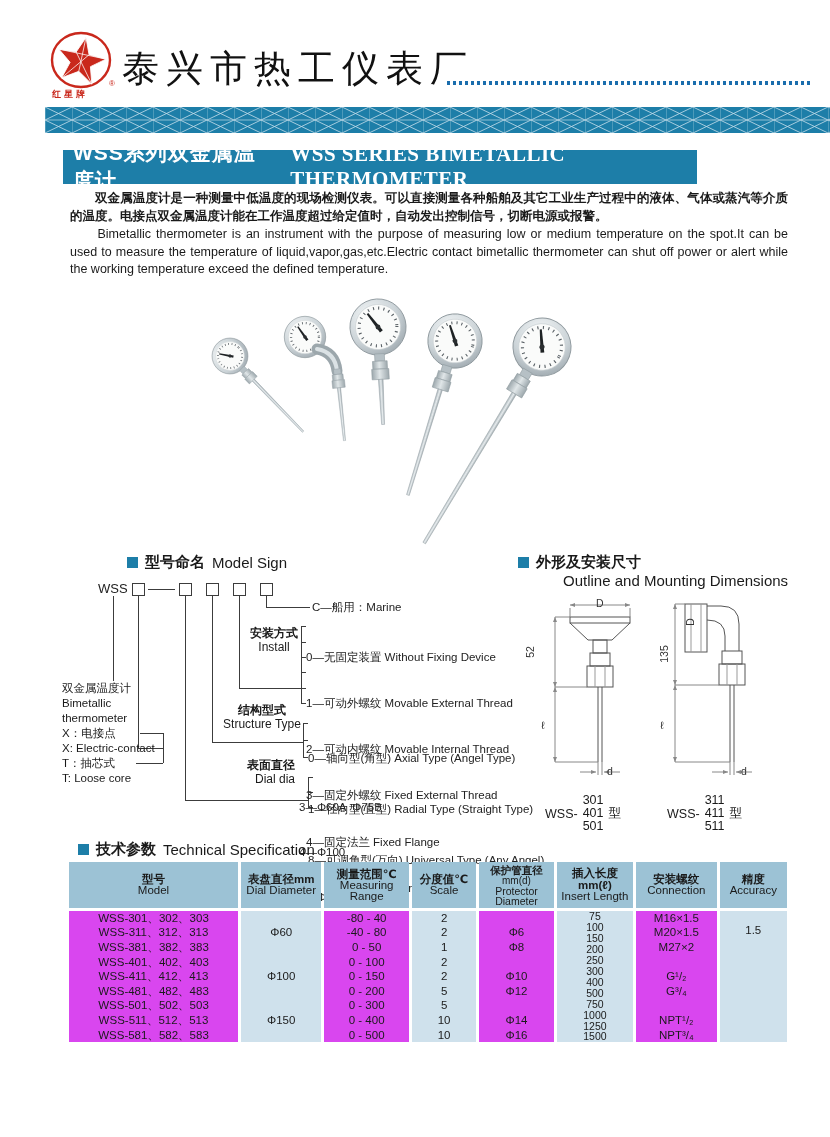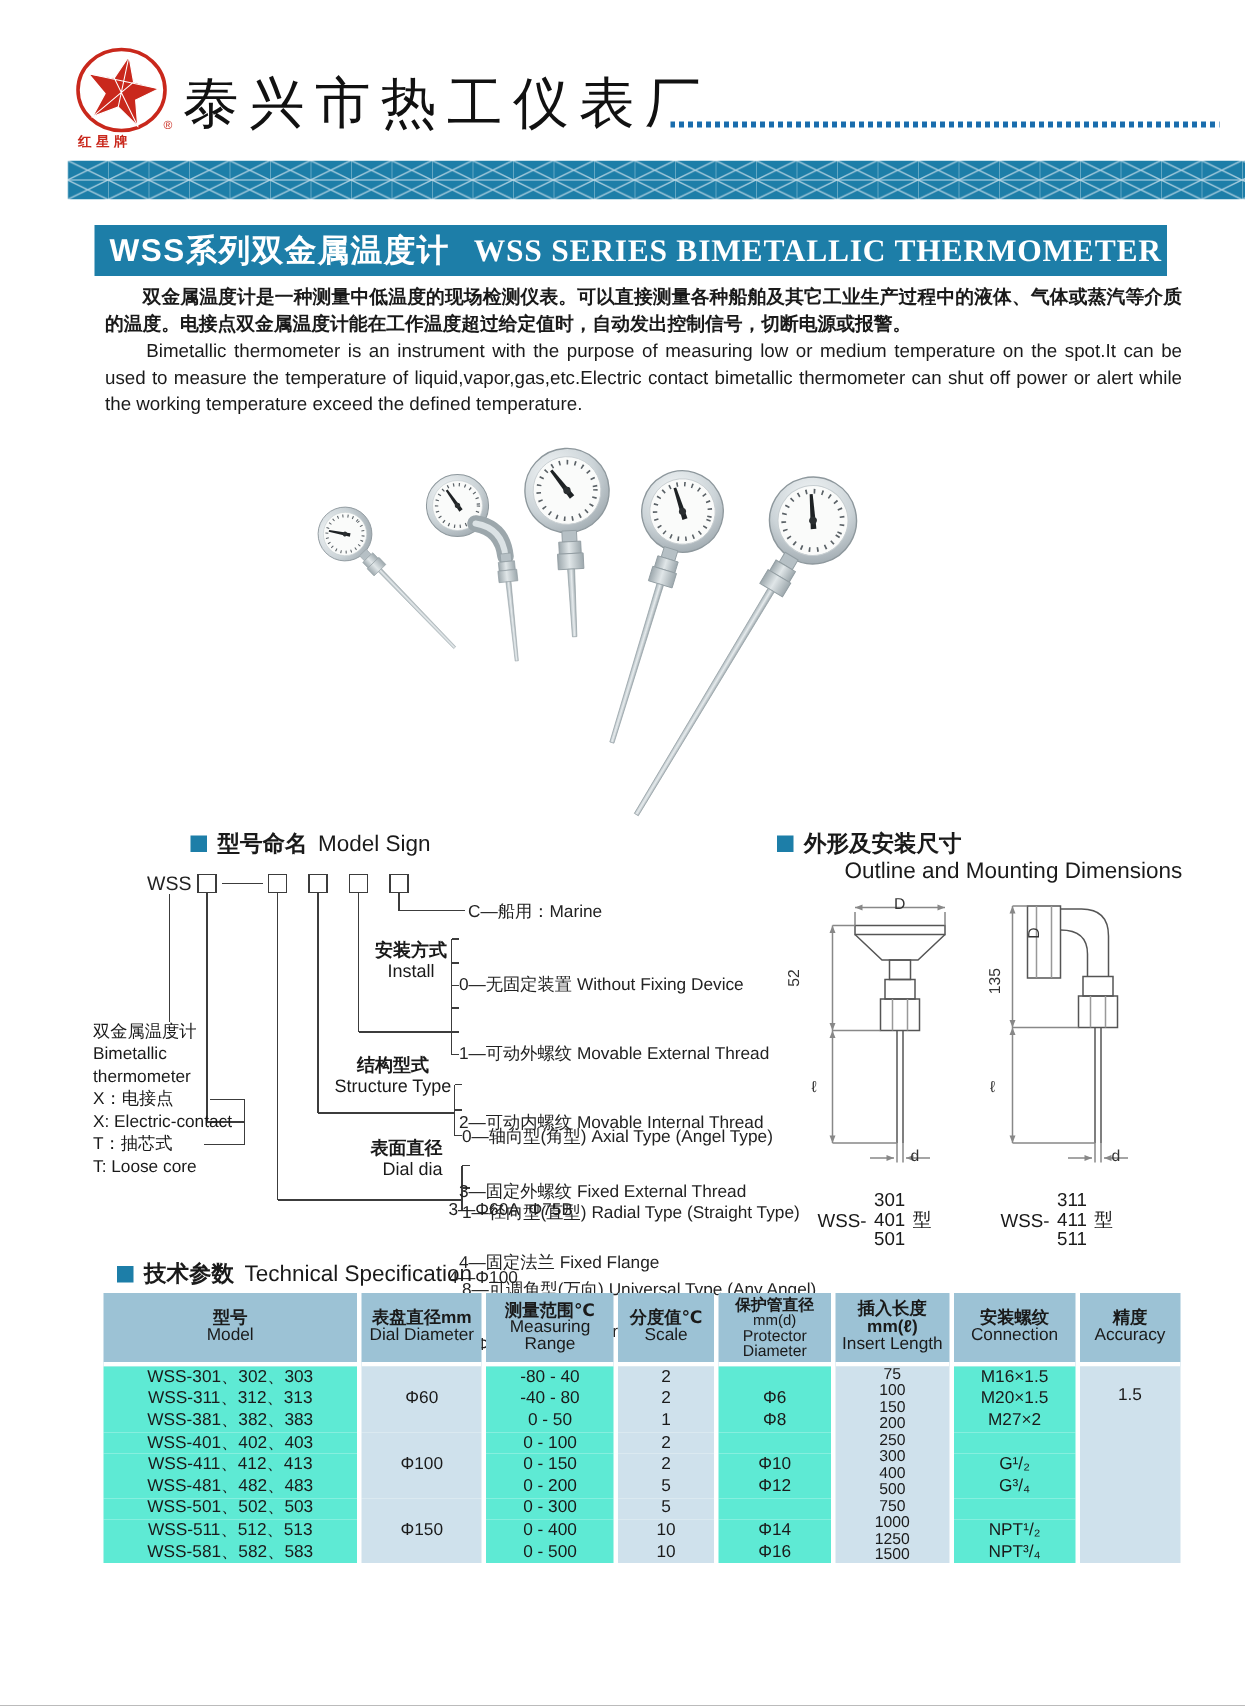--- a/index.html
+++ b/index.html
@@ -6,21 +6,21 @@
   .page{position:relative;width:830px;height:1137px;background:#ffffff;margin:0 auto;
         font-family:"Liberation Sans","DejaVu Sans",sans-serif;color:#1a1a1a;overflow:hidden;}
   .abs{position:absolute;}
   
   .company{left:122px;top:44px;font-size:37px;font-weight:normal;letter-spacing:7px;color:#111;}
   .brand{left:52px;top:88px;font-size:9px;font-weight:bold;color:#c9281c;letter-spacing:3px;}
   .dotrule{left:447px;top:81px;width:366px;height:4px;
            background:repeating-linear-gradient(90deg,#1a6dad 0 3px,transparent 3px 6px);}
   .banner{left:45px;top:107px;width:785px;height:26px;}
   
-  .titlebar{left:63px;top:150px;width:715px;height:34px;background:#1d7ea8;display:flex;align-items:center;
+  .titlebar{left:63px;top:150px;width:634px;height:34px;background:#1d7ea8;display:flex;align-items:center;
             padding-left:10px;box-sizing:border-box;gap:16px;}
   .titlebar .cn{color:#fff;font-size:21px;font-weight:bold;letter-spacing:1px;}
   .titlebar .en{color:#fff;font-size:21px;font-weight:bold;font-family:"Liberation Serif","DejaVu Serif",serif;letter-spacing:.5px;}
   
   .introcn{left:70px;top:190px;width:718px;font-size:12.5px;font-weight:bold;line-height:17.5px;
            text-indent:2em;text-align:justify;}
   .introen{left:70px;top:226px;width:718px;font-size:12.5px;line-height:17.5px;text-indent:2.2em;text-align:justify;}
   
   .sechead{display:flex;align-items:center;gap:7px;font-size:15px;}
   .sq{width:11px;height:11px;background:#1d7ea8;flex:0 0 auto;}
@@ -38,21 +38,21 @@
   .mlabel{display:flex;align-items:center;gap:5px;font-size:12.5px;}
   .mlabel .nums span{display:block;line-height:13px;text-align:left;}
   
   table.spec{border-collapse:separate;border-spacing:3px 0;table-layout:fixed;width:724px;}
   table.spec th{background:#9cc2d5;font-weight:normal;padding:2px 1px;height:37px;vertical-align:middle;
                 border-bottom:3px solid #fff;}
   table.spec th .hcn{display:block;font-weight:bold;font-size:11.5px;line-height:12px;}
   table.spec th .hmid{display:block;font-size:10px;line-height:10px;}
   table.spec th .hen{display:block;font-size:11.5px;line-height:11.5px;}
   table.spec td{text-align:center;font-size:11.5px;height:14.6px;line-height:13px;padding:0;}
-  td.g{background:#5eead4;}
+  td.g{background:#d946ef;}
   td.b{background:#cfe1ec;}
   td.insert span{display:block;font-size:10.5px;line-height:10.95px;}
   td.acc{vertical-align:top;padding-top:13px !important;}
   svg{display:block;}
 </style>
 </head>
 <body>
 
 <div class="page">
 

